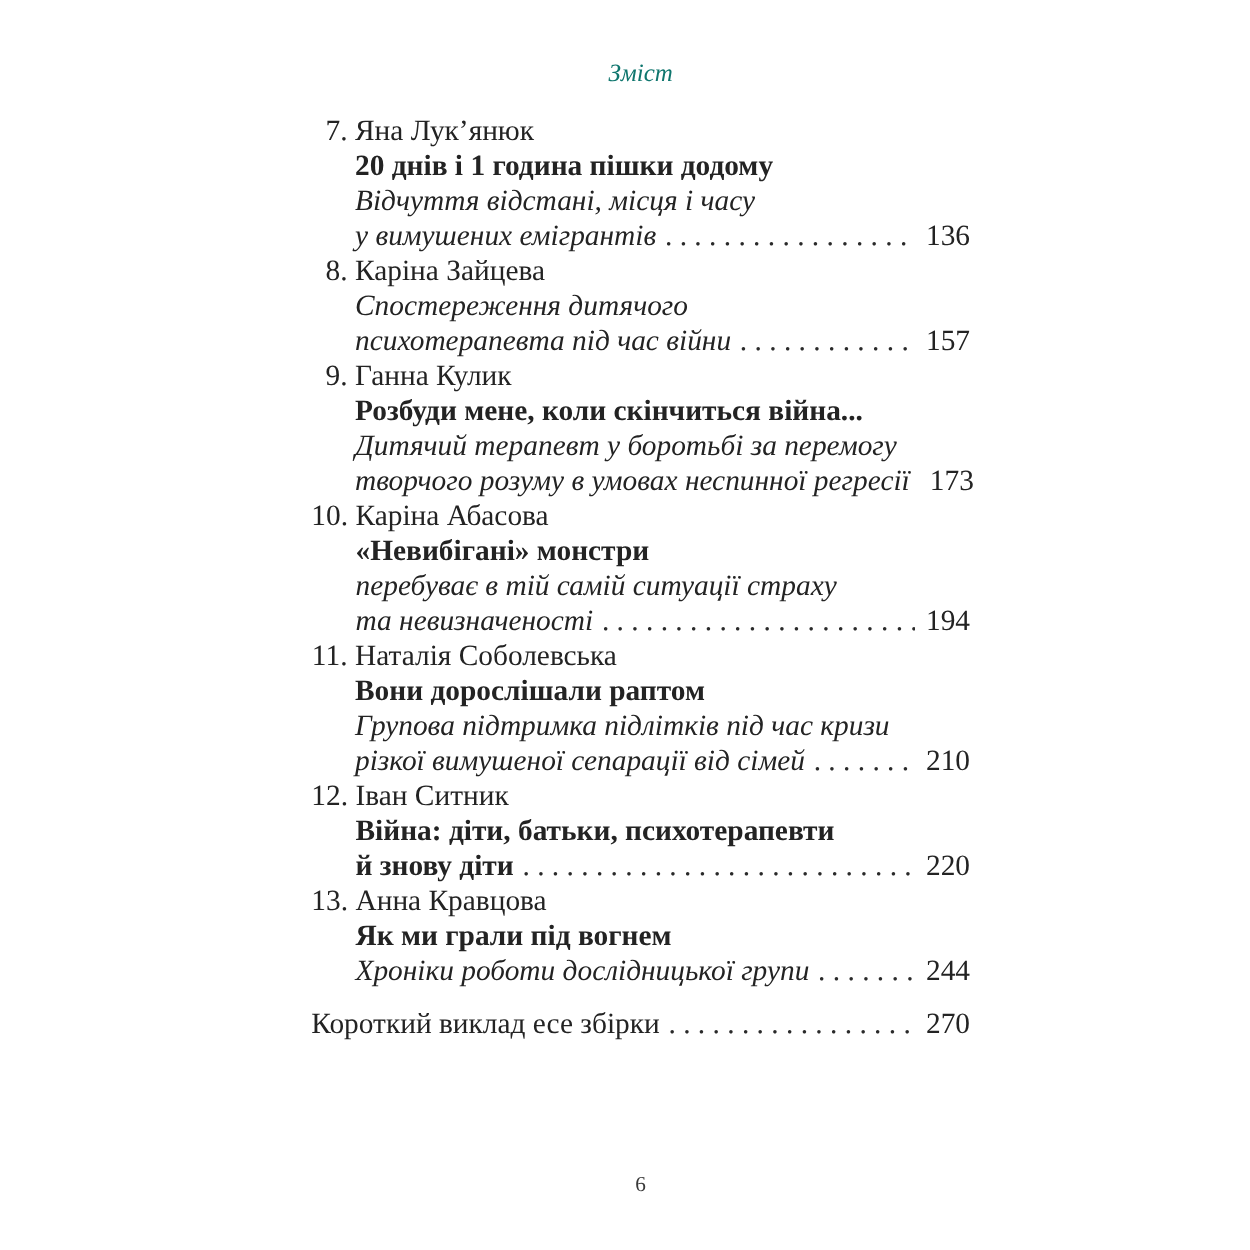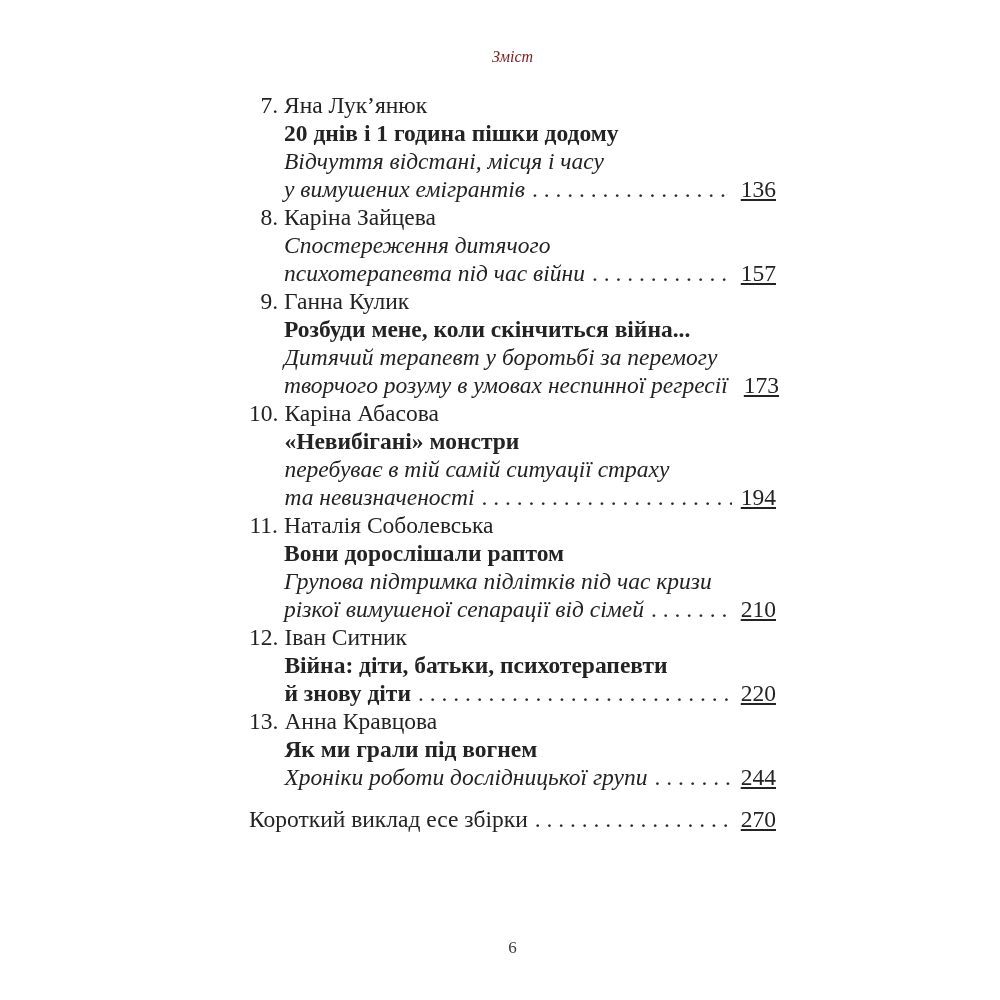--- a/index.html
+++ b/index.html
@@ -16,22 +16,22 @@
     color: #232323;
     overflow: hidden;
   }
   .header {
     position: absolute;
     top: 48px;
     left: 249px;
     width: 527px;
     text-align: center;
     font-style: italic;
-    font-size: 16px;
-    color: #7f1d1d;
+    font-size: 20px;
+    color: #0f766e;
   }
   .toc {
     position: absolute;
     left: 249px;
     top: 91px;
     width: 527px;
     font-size: 23.5px;
     line-height: 28px;
   }
   .toc-entry {
@@ -64,21 +64,20 @@
     font-weight: normal;
     font-style: normal;
     color: #2a2a2a;
   }
   .page-number {
     flex: 0 0 auto;
     margin-left: 9px;
     font-weight: normal;
     font-style: normal;
     color: #232323;
-    text-decoration: underline;
   }
   .summary-row {
     display: flex;
     align-items: center;
     margin-top: 14px;
     font-weight: normal;
     font-style: normal;
   }
   .footer {
     position: absolute;

